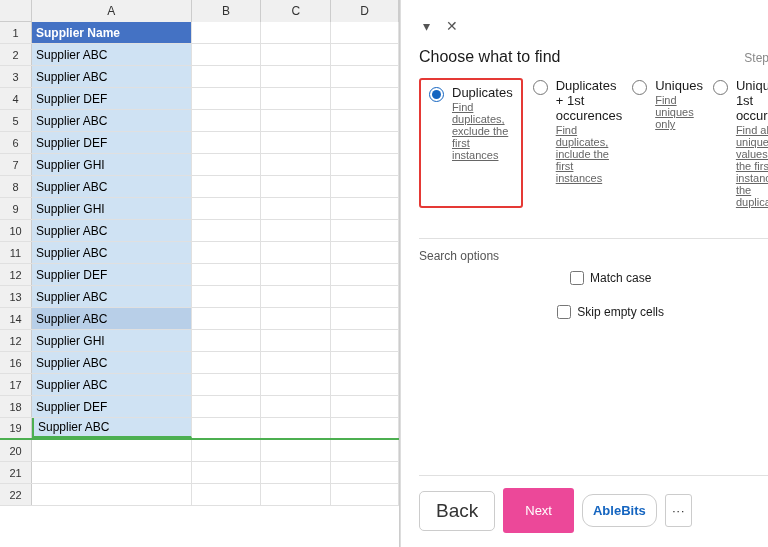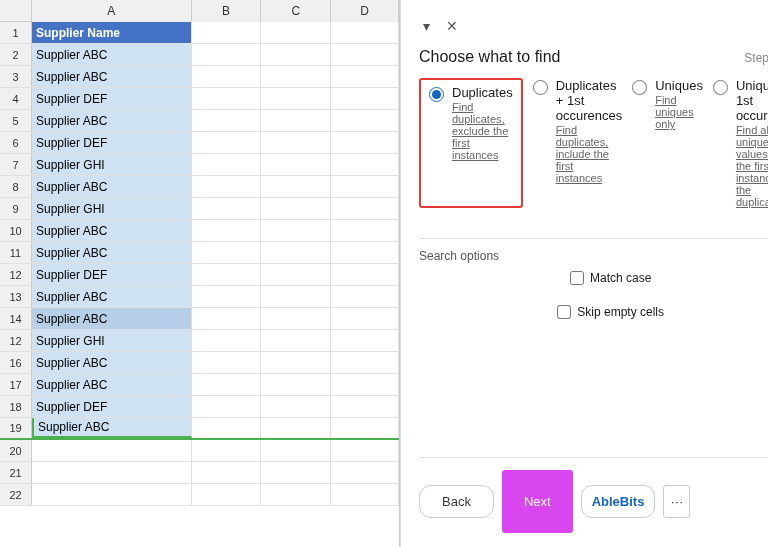--- a/index.html
+++ b/index.html
@@ -238,32 +238,32 @@
     .panel-footer {
       margin-top: auto;
       display: flex;
       align-items: center;
       gap: 8px;
       border-top: 1px solid #e0e0e0;
       padding-top: 12px;
     }
 
     .btn-back {
-      padding: 8px 22px;
+      padding: 8px 16px;
       background: #fff;
       border: 1px solid #ccc;
-      border-radius: 12px;
-      font-size: 13px;
+      border-radius: 5px;
+      font-size: 19px;
       color: #333;
       cursor: pointer;
     }
 
     .btn-next {
-      padding: 24px 22px;
-      background: #d946ef;
+      padding: 15px 22px;
+      background: #ec4899;
       border: none;
       border-radius: 3px;
       font-size: 13px;
       color: #fff;
       cursor: pointer;
       font-weight: 500;
     }
 
     .btn-ablebits {
       padding: 8px 10px;

